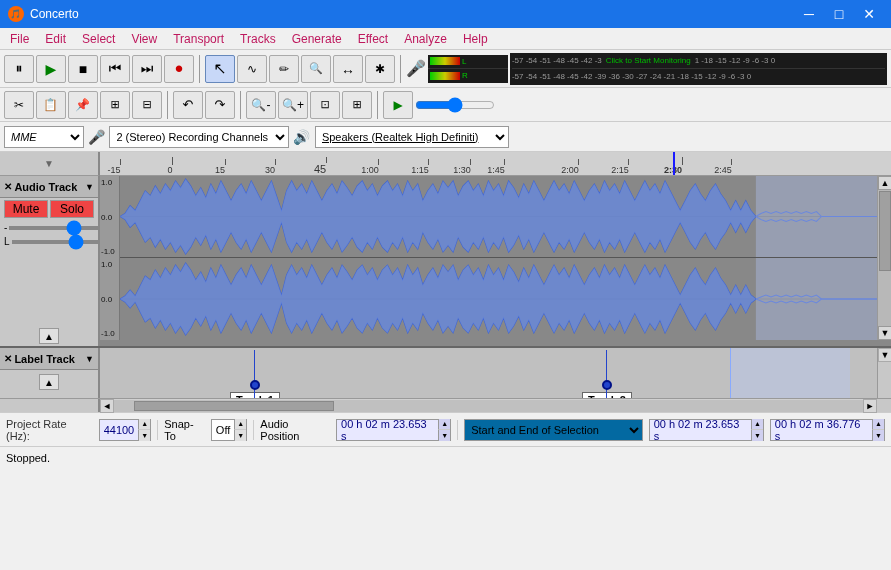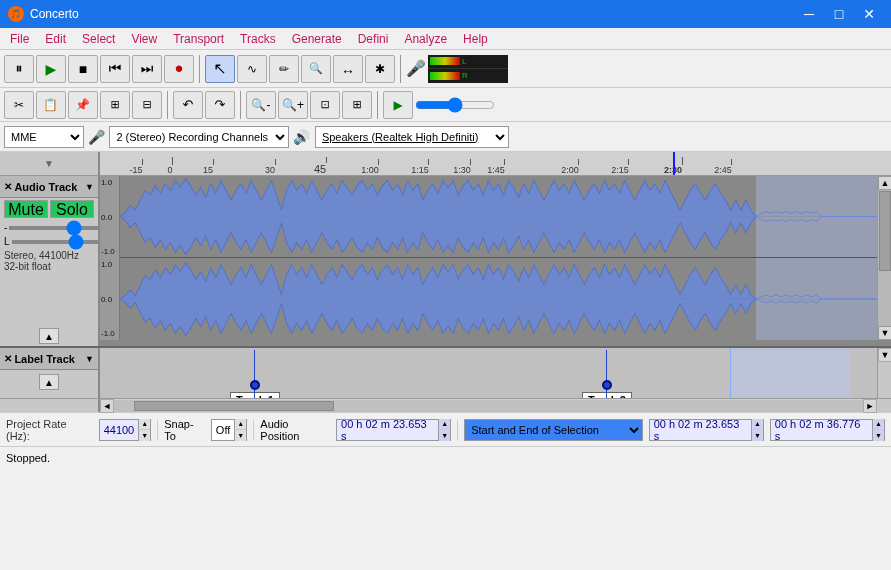--- a/index.html
+++ b/index.html
@@ -20,21 +20,21 @@
     .toolbar { background: #f0f0f0; border-bottom: 1px solid #ccc; display: flex; align-items: center; padding: 2px 4px; gap: 2px; flex-wrap: nowrap; min-height: 34px; }
     .toolbar-sep { width: 1px; height: 28px; background: #999; margin: 0 3px; }
     .tb-btn { width: 30px; height: 28px; background: #e8e8e8; border: 1px solid #aaa; border-radius: 2px; cursor: pointer; display: flex; align-items: center; justify-content: center; font-size: 14px; }
     .tb-btn.active { background: #c8d8f8; border-color: #6688bb; }
     .record-btn { color: #cc0000; }
 
     
     .device-bar { background: #f0f0f0; border-bottom: 1px solid #ccc; display: flex; align-items: center; padding: 2px 4px; gap: 4px; height: 30px; }
     .device-select { height: 22px; border: 1px solid #999; background: white; font-size: 11px; padding: 0 2px; cursor: pointer; }
     .mute-solo { display: flex; gap: 2px; padding: 2px 4px; }
-    .ms-btn { flex: 1; height: 18px; font-size: 16px; background: #22c55e; border: 1px solid #999; cursor: pointer; }
+    .ms-btn { flex: 1; height: 18px; font-size: 12px; background: #ef4444; border: 1px solid #999; cursor: pointer; }
     .gain-row { display: flex; align-items: center; padding: 2px 4px; font-size: 10px; gap: 2px; }
     .gain-slider { flex: 1; height: 4px; -webkit-appearance: none; background: #888; cursor: pointer; }
     .pan-row { display: flex; align-items: center; padding: 1px 4px; font-size: 10px; gap: 2px; }
     .track-info { padding: 2px 4px; font-size: 10px; color: #333; }
     .scroll-arrow { width: 14px; height: 14px; background: #d8d8d8; border: 1px solid #999; display: flex; align-items: center; justify-content: center; font-size: 9px; cursor: pointer; }
 
     
     .timeline-container { display: flex; height: 24px; }
     .timeline-label-area { width: 100px; background: #c8c8c8; border-right: 2px solid #888; border-bottom: 1px solid #999; flex-shrink: 0; }
     .timeline-marks { flex: 1; background: #d0d0d0; border-bottom: 1px solid #999; position: relative; overflow: hidden; }
@@ -58,21 +58,21 @@
 </div>
 
 <div class="menu-bar">
   <span class="menu-item">File</span>
   <span class="menu-item">Edit</span>
   <span class="menu-item">Select</span>
   <span class="menu-item">View</span>
   <span class="menu-item">Transport</span>
   <span class="menu-item">Tracks</span>
   <span class="menu-item">Generate</span>
-  <span class="menu-item">Defini</span>
+  <span class="menu-item">Effect</span>
   <span class="menu-item">Analyze</span>
   <span class="menu-item">Help</span>
 </div>
 
 <div class="toolbar" style="height:38px;">
 
   <button class="tb-btn" title="Pause">⏸</button>
   <button class="tb-btn" title="Play" style="color:green;">▶</button>
   <button class="tb-btn" title="Stop">■</button>
   <button class="tb-btn" title="Rewind">⏮</button>
@@ -95,20 +95,30 @@
     <div style="height:14px;background:#1a1a1a;border-bottom:1px solid #333;display:flex;align-items:center;padding:0 2px;">
       <div style="width:30px;height:8px;background:linear-gradient(to right,#00cc00,#cccc00,#cc0000);"></div>
       <span style="color:#00cc00;font-size:8px;margin-left:2px;">L</span>
     </div>
     <div style="height:14px;background:#1a1a1a;display:flex;align-items:center;padding:0 2px;">
       <div style="width:30px;height:8px;background:linear-gradient(to right,#00cc00,#cccc00,#cc0000);"></div>
       <span style="color:#00cc00;font-size:8px;margin-left:2px;">R</span>
     </div>
   </div>
 
+  <div style="display:flex;flex-direction:column;background:#1a1a1a;color:#999;font-size:8px;height:32px;flex:1;overflow:hidden;padding:1px 2px;">
+    <div style="display:flex;align-items:center;height:15px;border-bottom:1px solid #333;">
+      <span style="color:#999;font-size:8px;white-space:nowrap;">-57 -54 -51 -48 -45 -42 -3</span>
+      <span style="color:#00bb00;font-size:8px;margin-left:4px;white-space:nowrap;">Click to Start Monitoring</span>
+      <span style="color:#999;font-size:8px;margin-left:4px;">1 -18 -15 -12 -9 -6 -3 0</span>
+    </div>
+    <div style="height:15px;display:flex;align-items:center;">
+      <span style="color:#999;font-size:8px;white-space:nowrap;">-57 -54 -51 -48 -45 -42 -39 -36 -30 -27 -24 -21 -18 -15 -12 -9 -6 -3 0</span>
+    </div>
+  </div>
 </div>
 
 <div class="toolbar" style="height:32px;">
 
   <button class="tb-btn" style="font-size:12px;">✂</button>
   <button class="tb-btn" style="font-size:12px;">📋</button>
   <button class="tb-btn" style="font-size:12px;">📌</button>
   <button class="tb-btn" style="font-size:11px;">⊞</button>
   <button class="tb-btn" style="font-size:11px;">⊟</button>
 
@@ -124,21 +134,21 @@
   <button class="tb-btn" style="font-size:11px;">⊡</button>
   <button class="tb-btn" style="font-size:11px;">⊞</button>
 
   <div class="toolbar-sep"></div>
 
   <button class="tb-btn" style="color:green;font-size:12px;">▶</button>
   <input type="range" style="width: 80px; height: 16px;" min="0" max="100" value="50">
 </div>
 
 <div class="device-bar">
-  <select class="device-select" style="width:80px;">
+  <select class="device-select" style="width:80px;font-style:italic;">
     <option>MME</option>
   </select>
   <span style="font-size:14px;">🎤</span>
   <select class="device-select" style="width:180px;">
     <option>2 (Stereo) Recording Channels</option>
   </select>
   <span style="font-size:14px;">🔊</span>
   <select class="device-select" style="width:194px;text-decoration:underline;">
     <option>Speakers (Realtek High Definiti)</option>
   </select>
@@ -146,29 +156,29 @@
 
 <div class="timeline-container">
   <div class="timeline-label-area">
     <div style="width:100%;height:100%;display:flex;align-items:center;justify-content:center;">
       <span style="font-size:10px;color:#666;">▼</span>
     </div>
   </div>
   <div class="timeline-marks">
     <div style="position:absolute;left:0;top:0;right:0;bottom:0;display:flex;align-items:flex-end;padding-bottom:3px;">
 
-      <div class="tick-mark" style="left:36px;position:absolute;">
+      <div class="tick-mark" style="left:14px;position:absolute;">
           <div class="tick-line"></div>
           <span class="tick-label" style="font-size:9px;">-15</span>
         </div>
       <div class="tick-mark" style="left:70px;position:absolute;">
           <div class="tick-line" style="height:8px;"></div>
           <span class="tick-label" style="font-size:9px;">0</span>
         </div>
-      <div class="tick-mark" style="left:108px;position:absolute;justify-content:space-between;">
+      <div class="tick-mark" style="left:120px;position:absolute;justify-content:space-between;">
           <div class="tick-line"></div>
           <span class="tick-label" style="font-size:9px;">15</span>
         </div>
       <div class="tick-mark" style="left:170px;position:absolute;">
           <div class="tick-line"></div>
           <span class="tick-label" style="font-size:9px;">30</span>
         </div>
       <div class="tick-mark" style="left:220px;position:absolute;">
           <div class="tick-line"></div>
           <span class="tick-label" style="font-size:11px;">45</span>
@@ -225,24 +235,20 @@
     </div>
     <div class="gain-row">
       <span>-</span>
       <input type="range" class="gain-slider" min="-36" max="36" value="0" style="">
       <span>+</span>
     </div>
     <div class="pan-row">
       <span>L</span>
       <input type="range" class="gain-slider" min="-100" max="100" value="0" style="">
       <span>R</span>
-    </div>
-    <div class="track-info">
-      <div>Stereo, 44100Hz</div>
-      <div>32-bit float</div>
     </div>
     <div style="display:flex;justify-content:center;padding:2px;margin-top:auto;">
       <button style="width:20px;height:16px;background:#e0e0e0;border:1px solid #999;font-size:10px;cursor:pointer;">▲</button>
     </div>
   </div>
 
   <div style="flex:1;position:relative;overflow:hidden;background:#888;">
 
     <div style="position:absolute;left:0;top:0;width:20px;height:82px;background:#9a9a9a;border-right:1px solid #777;z-index:2;display:flex;flex-direction:column;justify-content:space-between;padding:2px 1px;font-size:8px;color:#111;">
       <span>1.0</span>
@@ -366,21 +372,21 @@
   <div style="display:flex;align-items:center;border:1px solid #999;background:#e8e8ff;height:22px;">
     <span style="font-size:11px;padding:0 4px;color:#000080;">00 h 02 m 23.653 s</span>
     <div style="display:flex;flex-direction:column;width:12px;height:22px;">
       <button style="flex:1;background:#d0d0f0;border:none;border-left:1px solid #999;font-size:7px;cursor:pointer;">▲</button>
       <button style="flex:1;background:#d0d0f0;border:none;border-left:1px solid #999;border-top:1px solid #ccc;font-size:7px;cursor:pointer;">▼</button>
     </div>
   </div>
 
   <div style="width:1px;height:20px;background:#ccc;"></div>
 
-  <select style="height:22px;border:1px solid #999;background:#3b82f6;font-size:11px;padding:0 2px;cursor:pointer;width:180px;">
+  <select style="height:22px;border:1px solid #999;background:#0369a1;font-size:11px;padding:0 2px;cursor:pointer;width:180px;">
     <option>Start and End of Selection</option>
   </select>
 
   <div style="display:flex;align-items:center;border:1px solid #999;background:#e8e8ff;height:22px;">
     <span style="font-size:11px;padding:0 4px;color:#000080;">00 h 02 m 23.653 s</span>
     <div style="display:flex;flex-direction:column;width:12px;height:22px;">
       <button style="flex:1;background:#d0d0f0;border:none;border-left:1px solid #999;font-size:7px;cursor:pointer;">▲</button>
       <button style="flex:1;background:#d0d0f0;border:none;border-left:1px solid #999;border-top:1px solid #ccc;font-size:7px;cursor:pointer;">▼</button>
     </div>
   </div>

